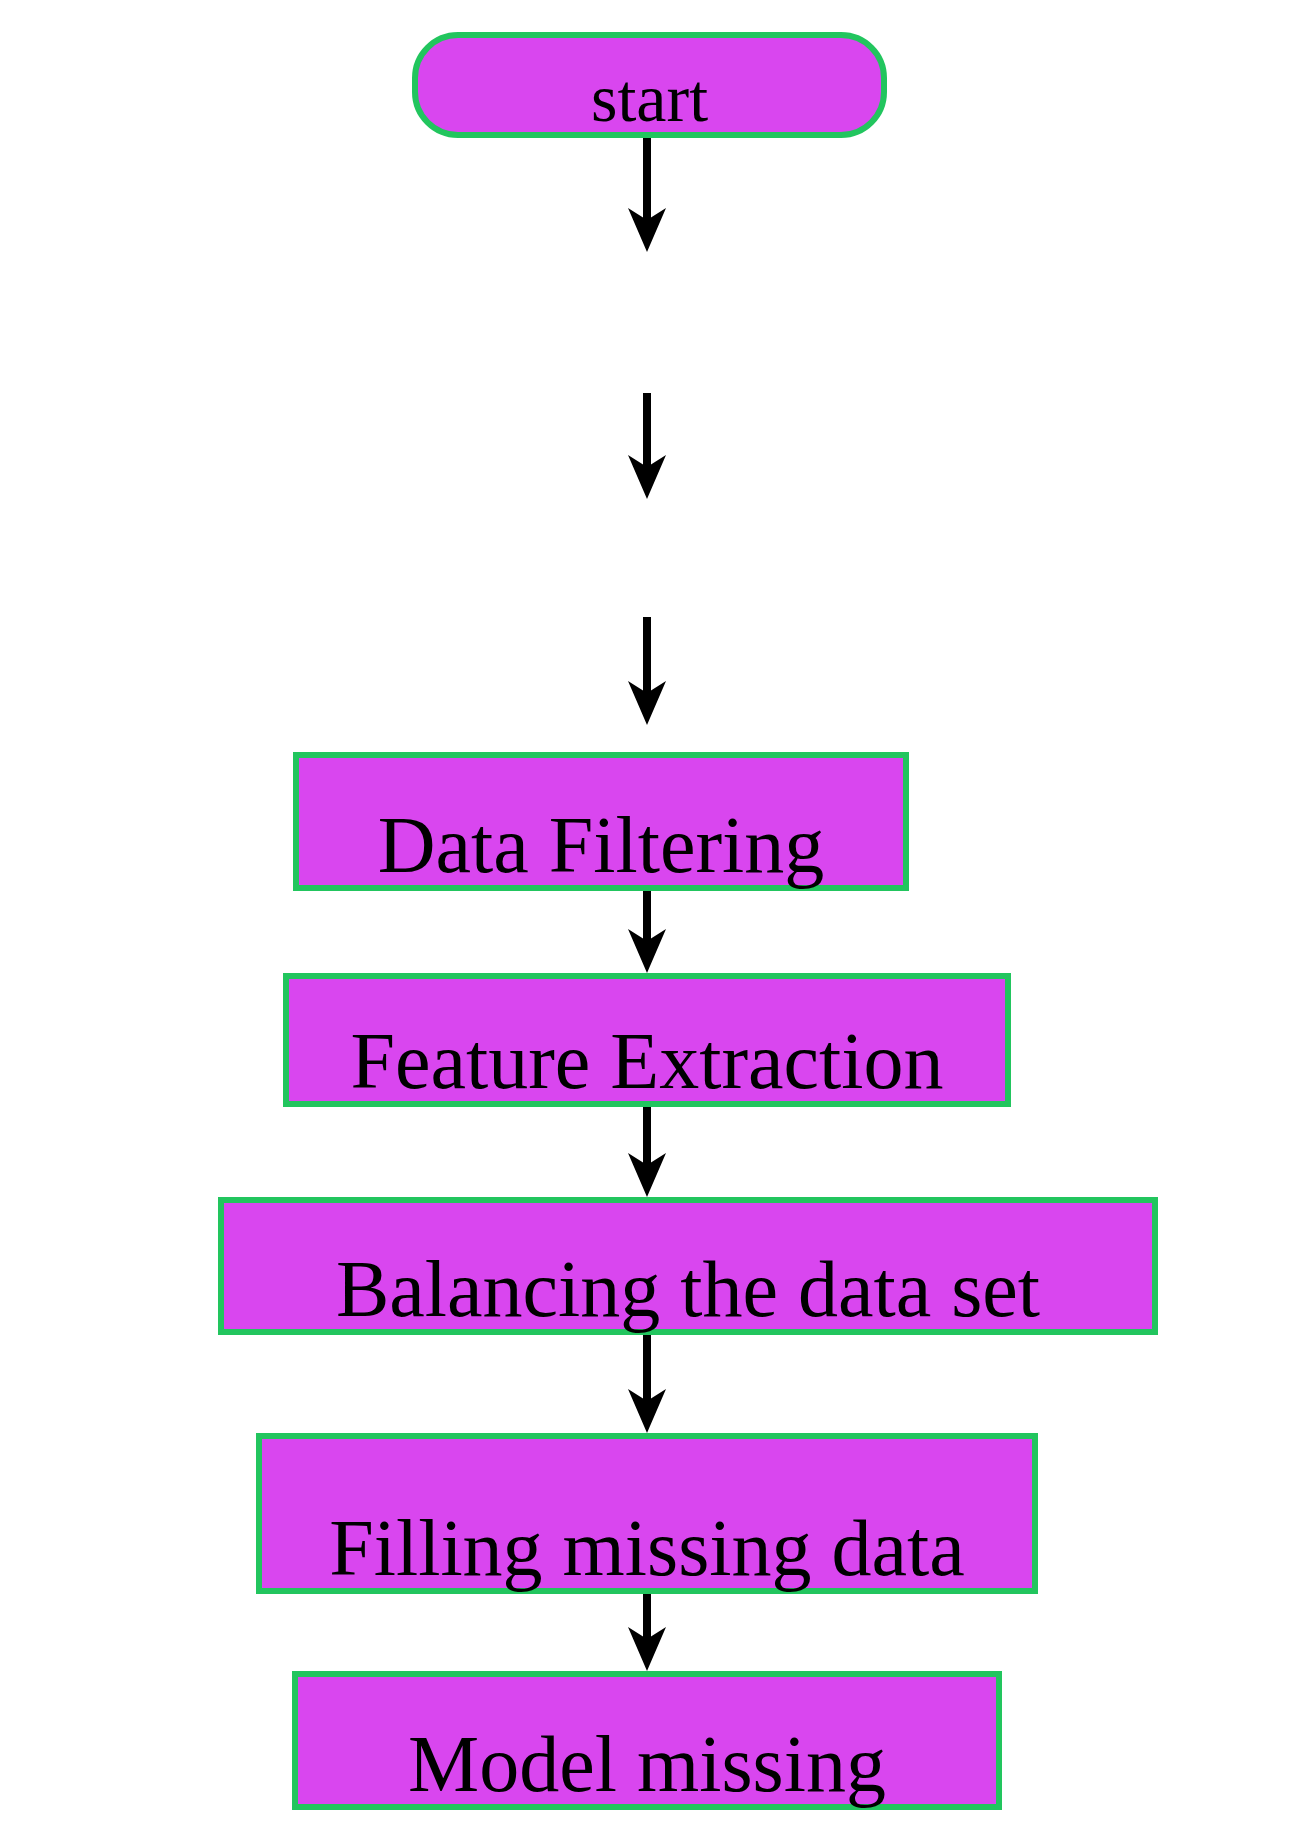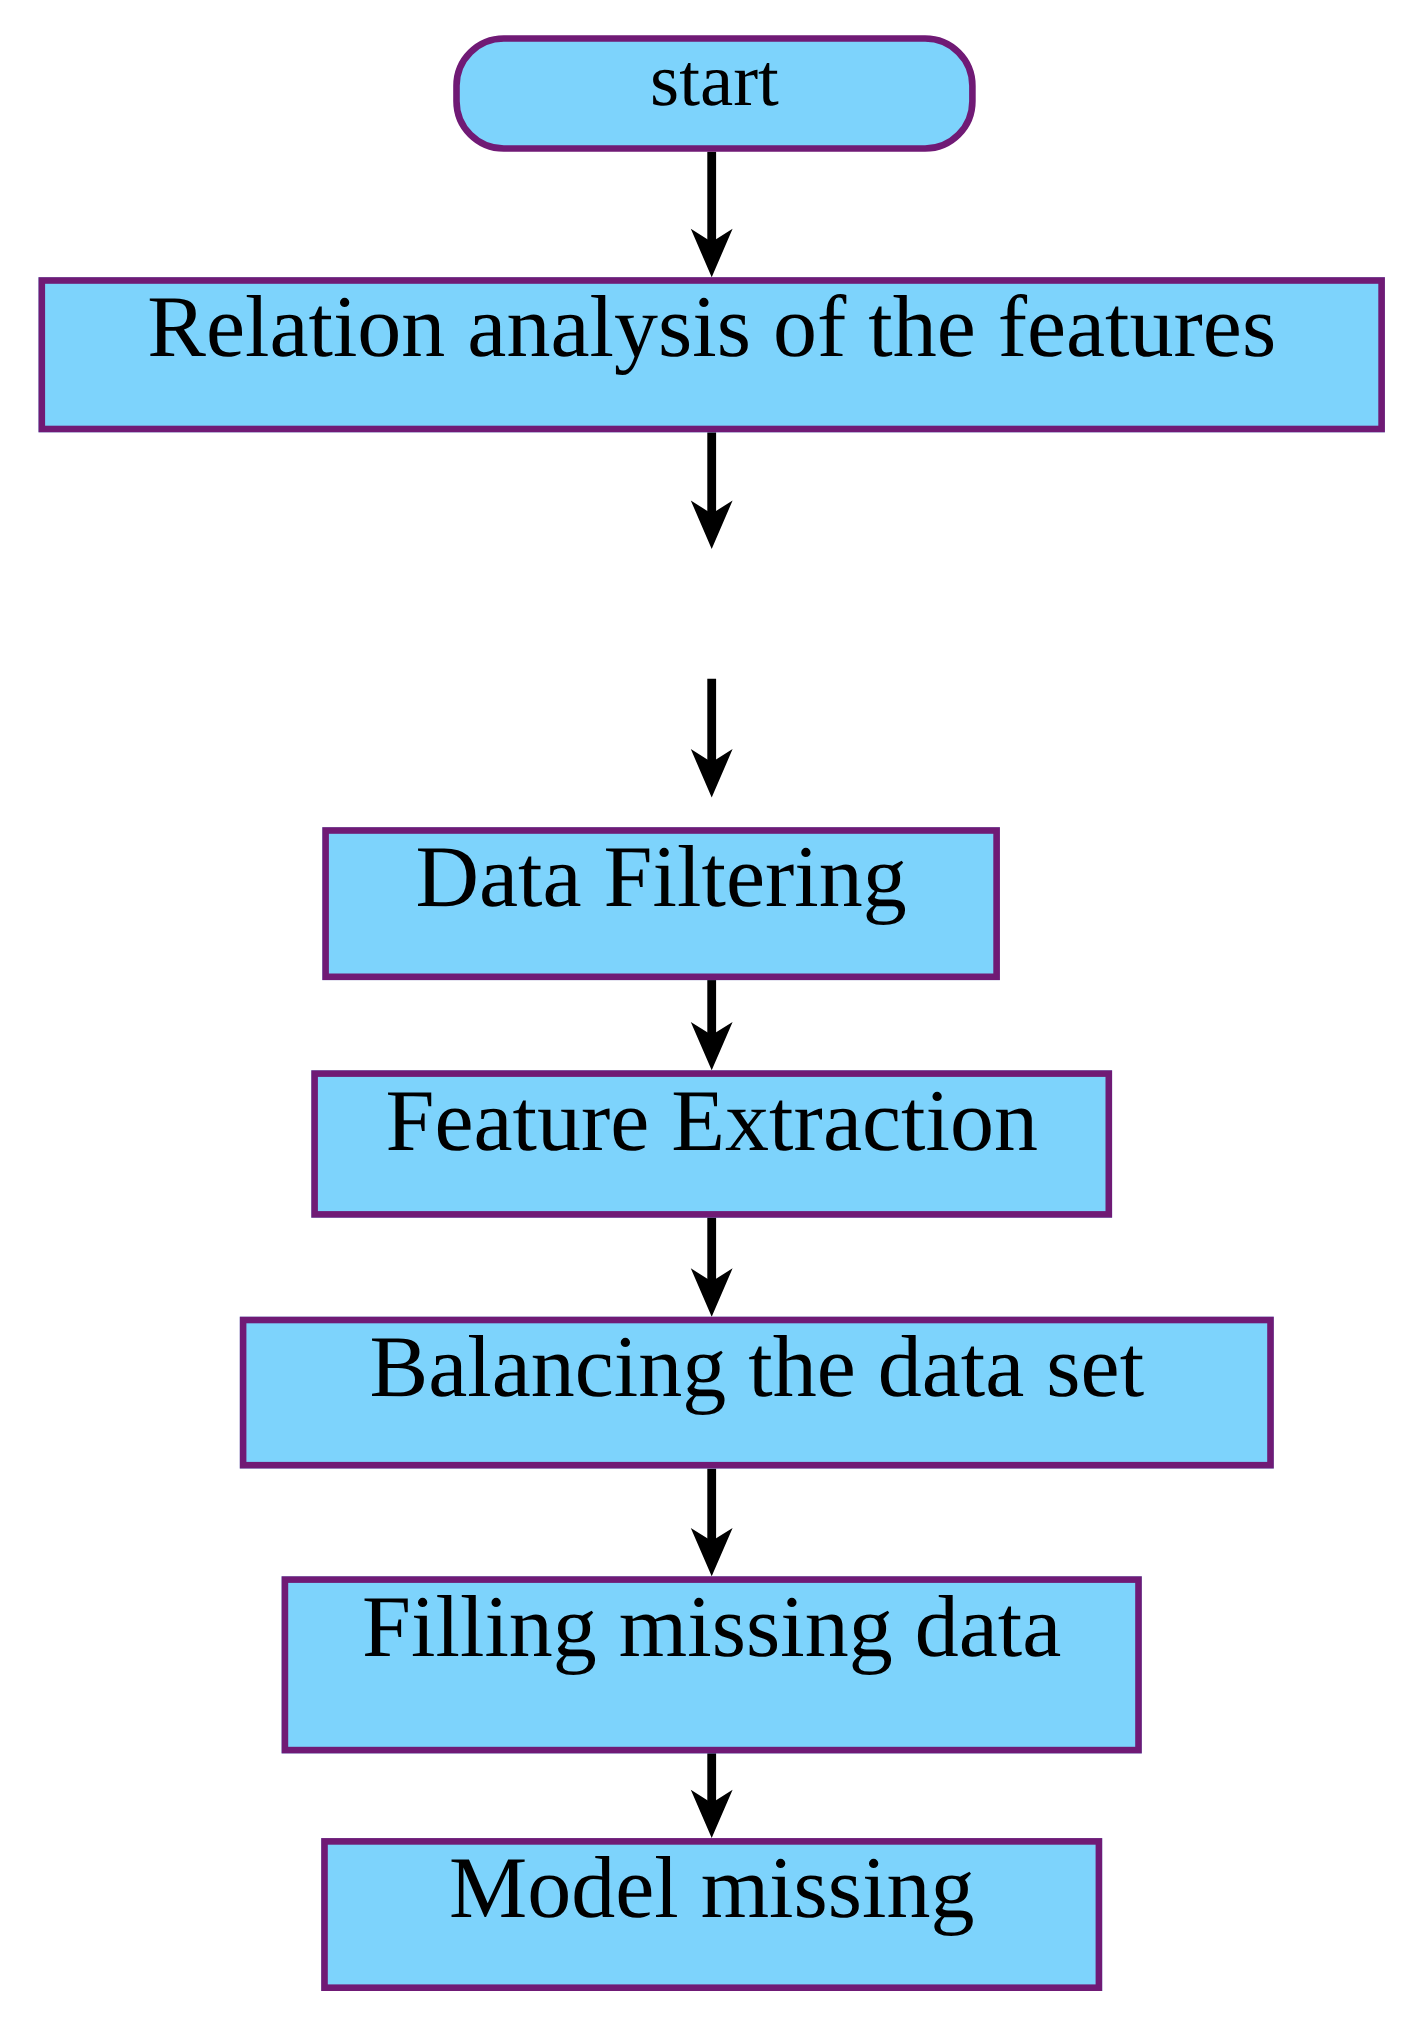--- a/index.html
+++ b/index.html
@@ -12,24 +12,24 @@
     width: 1289px;
     height: 1845px;
     background: #ffffff;
     font-family: "Liberation Serif", "DejaVu Serif", serif;
     color: #000000;
     overflow: hidden;
   }
   .node {
     position: absolute;
     box-sizing: border-box;
-    border: 6px solid #701a75;
-    background: #7dd3fc;
+    border: 6px solid #22c55e;
+    background: #d946ef;
     display: flex;
-    align-items: flex-start;
+    align-items: flex-end;
     justify-content: center;
     text-align: center;
     font-size: 80px;
     line-height: 1;
     white-space: nowrap;
     color: #000000;
   }
   .node.rounded {
     border-radius: 46px;
     font-size: 68px;
@@ -83,23 +83,20 @@
     <g>
       <line x1="647" y1="1574" x2="647" y2="1643"></line>
       <polygon points="647,1671 628,1627 647,1639 666,1627"></polygon>
     </g>
   </svg>
 
   <div class="node rounded" style="left:412px; top:32px; width:475px; height:106px;">
     <span>start</span>
   </div>
 
-  <div class="node" style="left:35px; top:252px; width:1224px; height:141px;">
-    <span>Relation analysis of the features</span>
-  </div>
 
 
   <div class="node" style="left:293px; top:752px; width:616px; height:139px;">
     <span>Data Filtering</span>
   </div>
 
   <div class="node" style="left:283px; top:973px; width:728px; height:134px;">
     <span>Feature Extraction</span>
   </div>
 

